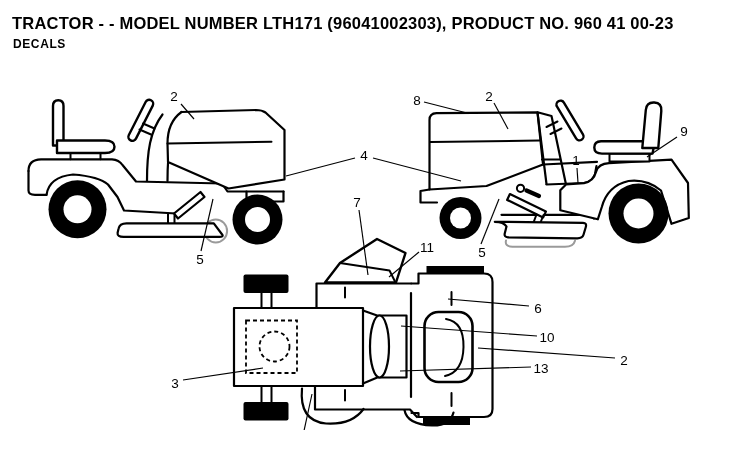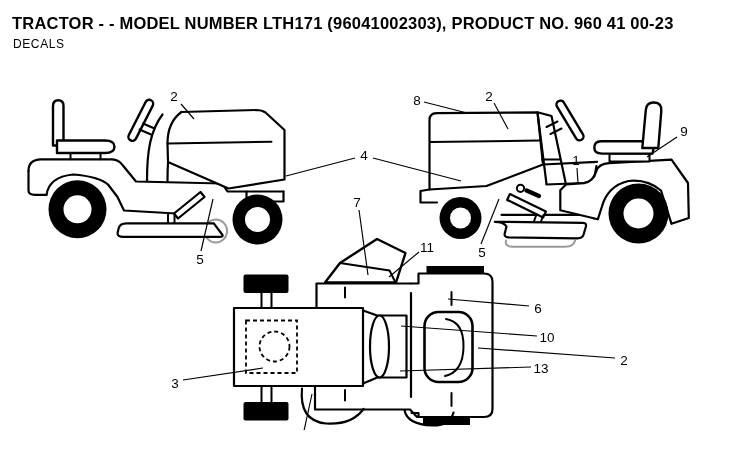--- a/index.html
+++ b/index.html
@@ -8,21 +8,21 @@
     position:relative; width:750px; height:430px; background:var(--paper);
     font-family:"Liberation Sans", sans-serif; overflow:hidden;padding-left:47px;
   }
   .title {
     position:absolute; left:12px; top:14px; width:730px;
     font-size:16.5px; font-weight:bold; letter-spacing:0.2px; color:var(--ink);
     white-space:nowrap;
   }
   .subtitle {
     position:absolute; left:13px; top:37px;
-    font-size:12px; font-weight:normal; letter-spacing:0.6px; color:var(--ink);
+    font-size:12px; font-weight:bold; letter-spacing:0.6px; color:var(--ink);
   }
   svg { position:absolute; left:0; top:0; }
   
   .s   { stroke:var(--ink); fill:none; stroke-width:2.2; stroke-linecap:round; stroke-linejoin:round; }
   .sf  { stroke:var(--ink); fill:var(--paper); stroke-width:2.2; stroke-linejoin:round; stroke-linecap:round; }
   .sw24{ stroke-width:2.4; }
   .thin{ stroke-width:2; }
   .blk { fill:var(--ink); stroke:none; }
   .wht { fill:var(--paper); stroke:none; }
   .gray{ stroke:var(--shadow); fill:none; stroke-width:2; stroke-linecap:round; }

